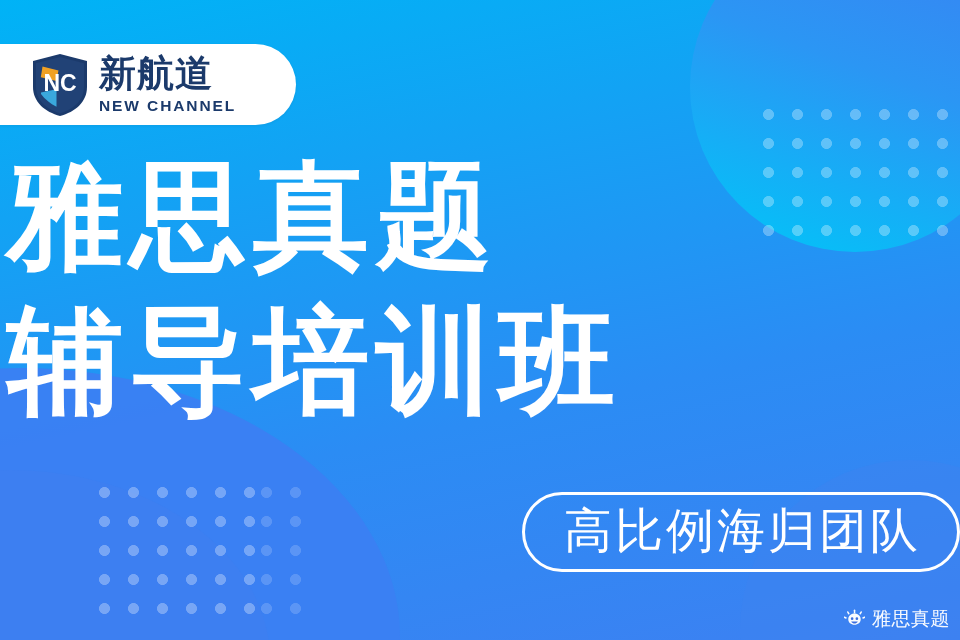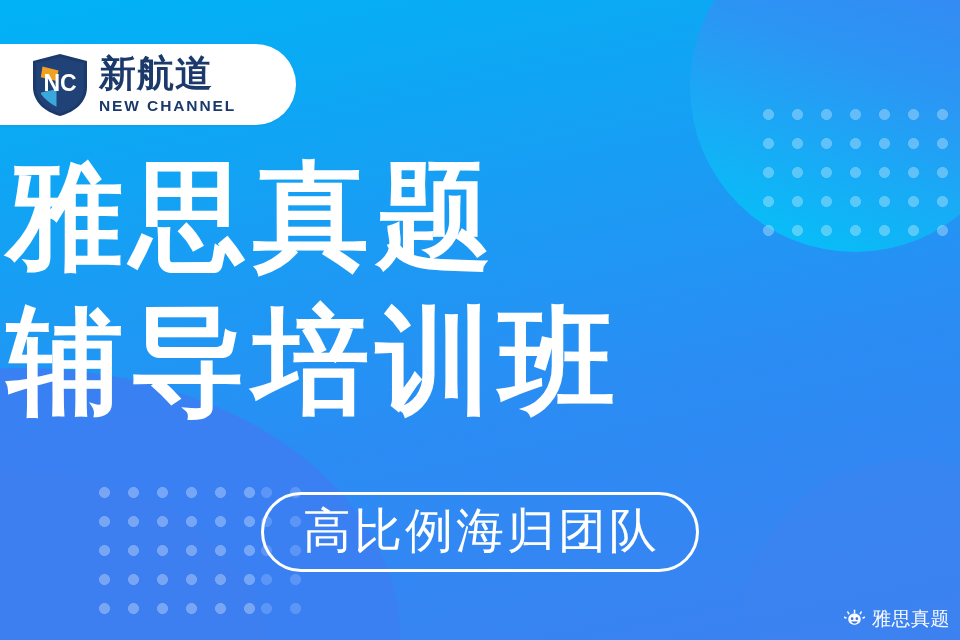--- a/index.html
+++ b/index.html
@@ -165,21 +165,21 @@
     margin-top: 8px;
   }
 
   
   .subtitle-wrap {
     position: absolute;
     left: 0;
     right: 0;
     top: 492px;
     display: flex;
-    justify-content: center;
+    justify-content: flex-end;
     z-index: 5;
   }
   .subtitle-pill {
     border: 3px solid #ffffff;
     border-radius: 44px;
     padding: 9px 36px 12px;
     color: #ffffff;
     font-size: 48px;
     line-height: 1.1;
     letter-spacing: 3px;

